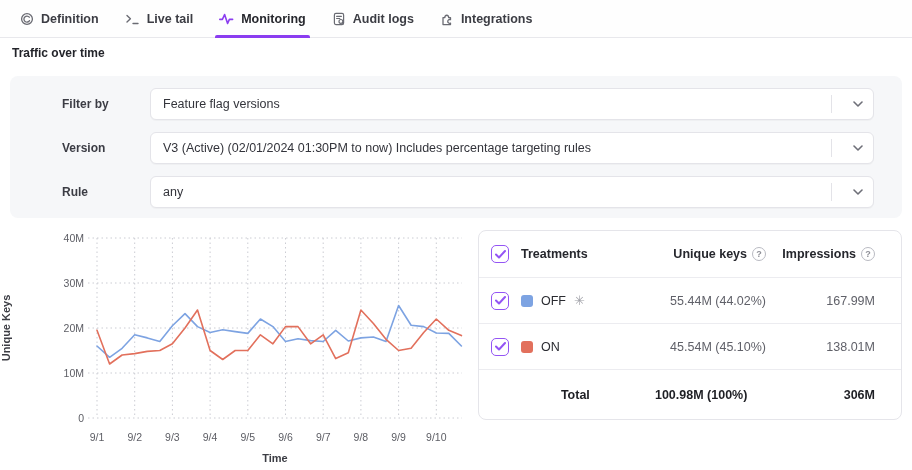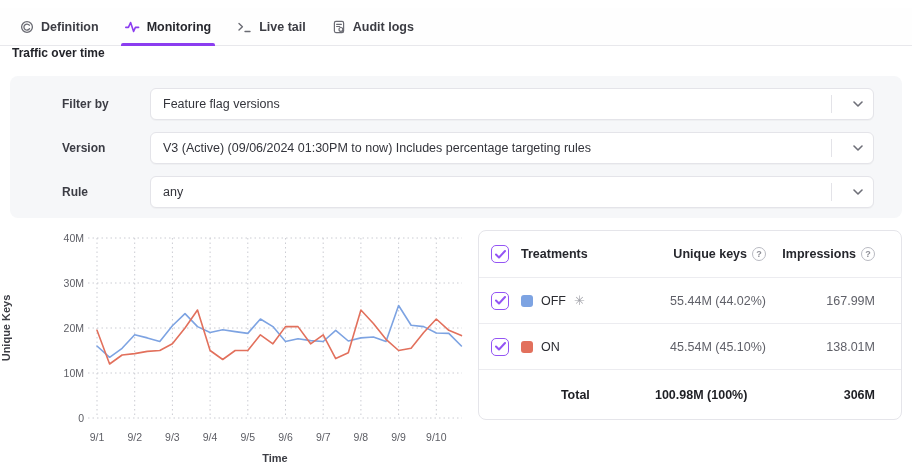--- a/index.html
+++ b/index.html
@@ -1,21 +1,21 @@
 <!DOCTYPE html>
 <html><head>
 <meta charset="utf-8">
 <style>
   html,body{margin:0;padding:0;background:#fff;}
   *{box-sizing:border-box;}
   body{font-family:"Liberation Sans","DejaVu Sans",sans-serif;color:#26272d;}
   #app{position:relative;width:912px;height:470px;background:#ffffff;overflow:hidden;}
 
   
-  .tabbar{position:absolute;left:0;top:8px;width:912px;height:38px;background:#fefefe;
+  .tabbar{position:absolute;left:0;top:0;width:912px;height:38px;background:#fefefe;
     border-bottom:1px solid #e8e8ec;display:flex;align-items:center;padding-left:20px;gap:26px;}
   .tab{position:relative;height:38px;display:flex;align-items:center;gap:7px;cursor:pointer;}
   .tab .ticon{color:#6a6b73;display:flex;align-items:center;}
   .tab .tlabel{font-size:12.5px;font-weight:bold;color:#3c3d44;white-space:nowrap;}
   .tab.active .ticon{color:#8b3df0;}
   .tab.active .tlabel{color:#26272d;}
   .tab.active::after{content:"";position:absolute;left:-4px;right:-4px;bottom:0;height:3px;
     background:#8b3df0;border-radius:2px 2px 0 0;}
 
   
@@ -70,47 +70,55 @@
   <div class="tabbar">
     <div class="tab">
       <span class="ticon">
         <svg width="14" height="14" viewBox="0 0 14 14" fill="none" stroke="currentColor" stroke-width="1.3" stroke-linecap="round">
           <circle cx="7" cy="7" r="5.4"></circle>
             <path d="M9.3 5.2a3 3 0 1 0 .2 3.4"></path>
         </svg>
       </span>
       <span class="tlabel">Definition</span>
     </div>
-    <div class="tab active">
-      <span class="ticon">
-        <svg width="15" height="14" viewBox="0 0 15 14" fill="none" stroke="currentColor" stroke-width="1.6" stroke-linecap="round" stroke-linejoin="round">
-          <path d="M0.8 7.4h2.6L5.6 2.6l3 8.8 1.8-4h3.2"></path>
-        </svg>
-      </span>
-      <span class="tlabel">Monitoring</span>
-    </div>
     <div class="tab">
       <span class="ticon">
         <svg width="15" height="14" viewBox="0 0 15 14" fill="none" stroke="currentColor" stroke-width="1.4" stroke-linecap="round" stroke-linejoin="round">
           <path d="M2 3.5l3.4 3.2L2 9.9"></path>
             <path d="M8 11.5h5"></path>
         </svg>
       </span>
       <span class="tlabel">Live tail</span>
+    </div>
+    <div class="tab active">
+      <span class="ticon">
+        <svg width="15" height="14" viewBox="0 0 15 14" fill="none" stroke="currentColor" stroke-width="1.6" stroke-linecap="round" stroke-linejoin="round">
+          <path d="M0.8 7.4h2.6L5.6 2.6l3 8.8 1.8-4h3.2"></path>
+        </svg>
+      </span>
+      <span class="tlabel">Monitoring</span>
     </div>
     <div class="tab">
       <span class="ticon">
         <svg width="14" height="14" viewBox="0 0 14 14" fill="none" stroke="currentColor" stroke-width="1.2" stroke-linecap="round">
           <rect x="2.4" y="1.4" width="9.2" height="11.2" rx="1.5"></rect>
           <path d="M4.6 4.3h4.8M4.6 6.5h3.2"></path>
           <circle cx="8.9" cy="9.4" r="1.9"></circle>
             <path d="M10.3 10.8l1 1"></path>
         </svg>
       </span>
       <span class="tlabel">Audit logs</span>
+    </div>
+    <div class="tab">
+      <span class="ticon">
+        <svg width="14" height="14" viewBox="0 0 14 14" fill="none" stroke="currentColor" stroke-width="1.3" stroke-linejoin="round">
+          <path d="M3 5.6h1.9a1.9 1.9 0 1 1 3.7 0h1.9v2.1a1.9 1.9 0 1 0 0 3.4v1.5H3z"></path>
+        </svg>
+      </span>
+      <span class="tlabel">Integrations</span>
     </div>
   </div>
 
   <div class="page-title">Traffic over time</div>
 
   <div class="filter-panel">
     <div class="filter-row" style="top:12px;">
       <span class="flabel">Filter by</span>
       <div class="select">
         <span class="sval">Feature flag versions</span>
@@ -118,21 +126,21 @@
         <span class="schev">
           <svg width="10" height="6" viewBox="0 0 10 6" fill="none" stroke="currentColor" stroke-width="1.6" stroke-linecap="round" stroke-linejoin="round">
               <path d="M1 1l4 4 4-4"></path>
             </svg>
         </span>
       </div>
     </div>
     <div class="filter-row" style="top:56px;">
       <span class="flabel">Version</span>
       <div class="select">
-        <span class="sval">V3 (Active) (09/06/2024 01:30PM to now) Includes percentage targeting rules</span>
+        <span class="sval">V3 (Active) (02/01/2024 01:30PM to now) Includes percentage targeting rules</span>
         <span class="sdiv"></span>
         <span class="schev">
           <svg width="10" height="6" viewBox="0 0 10 6" fill="none" stroke="currentColor" stroke-width="1.6" stroke-linecap="round" stroke-linejoin="round">
               <path d="M1 1l4 4 4-4"></path>
             </svg>
         </span>
       </div>
     </div>
     <div class="filter-row" style="top:100px;">
       <span class="flabel">Rule</span>

